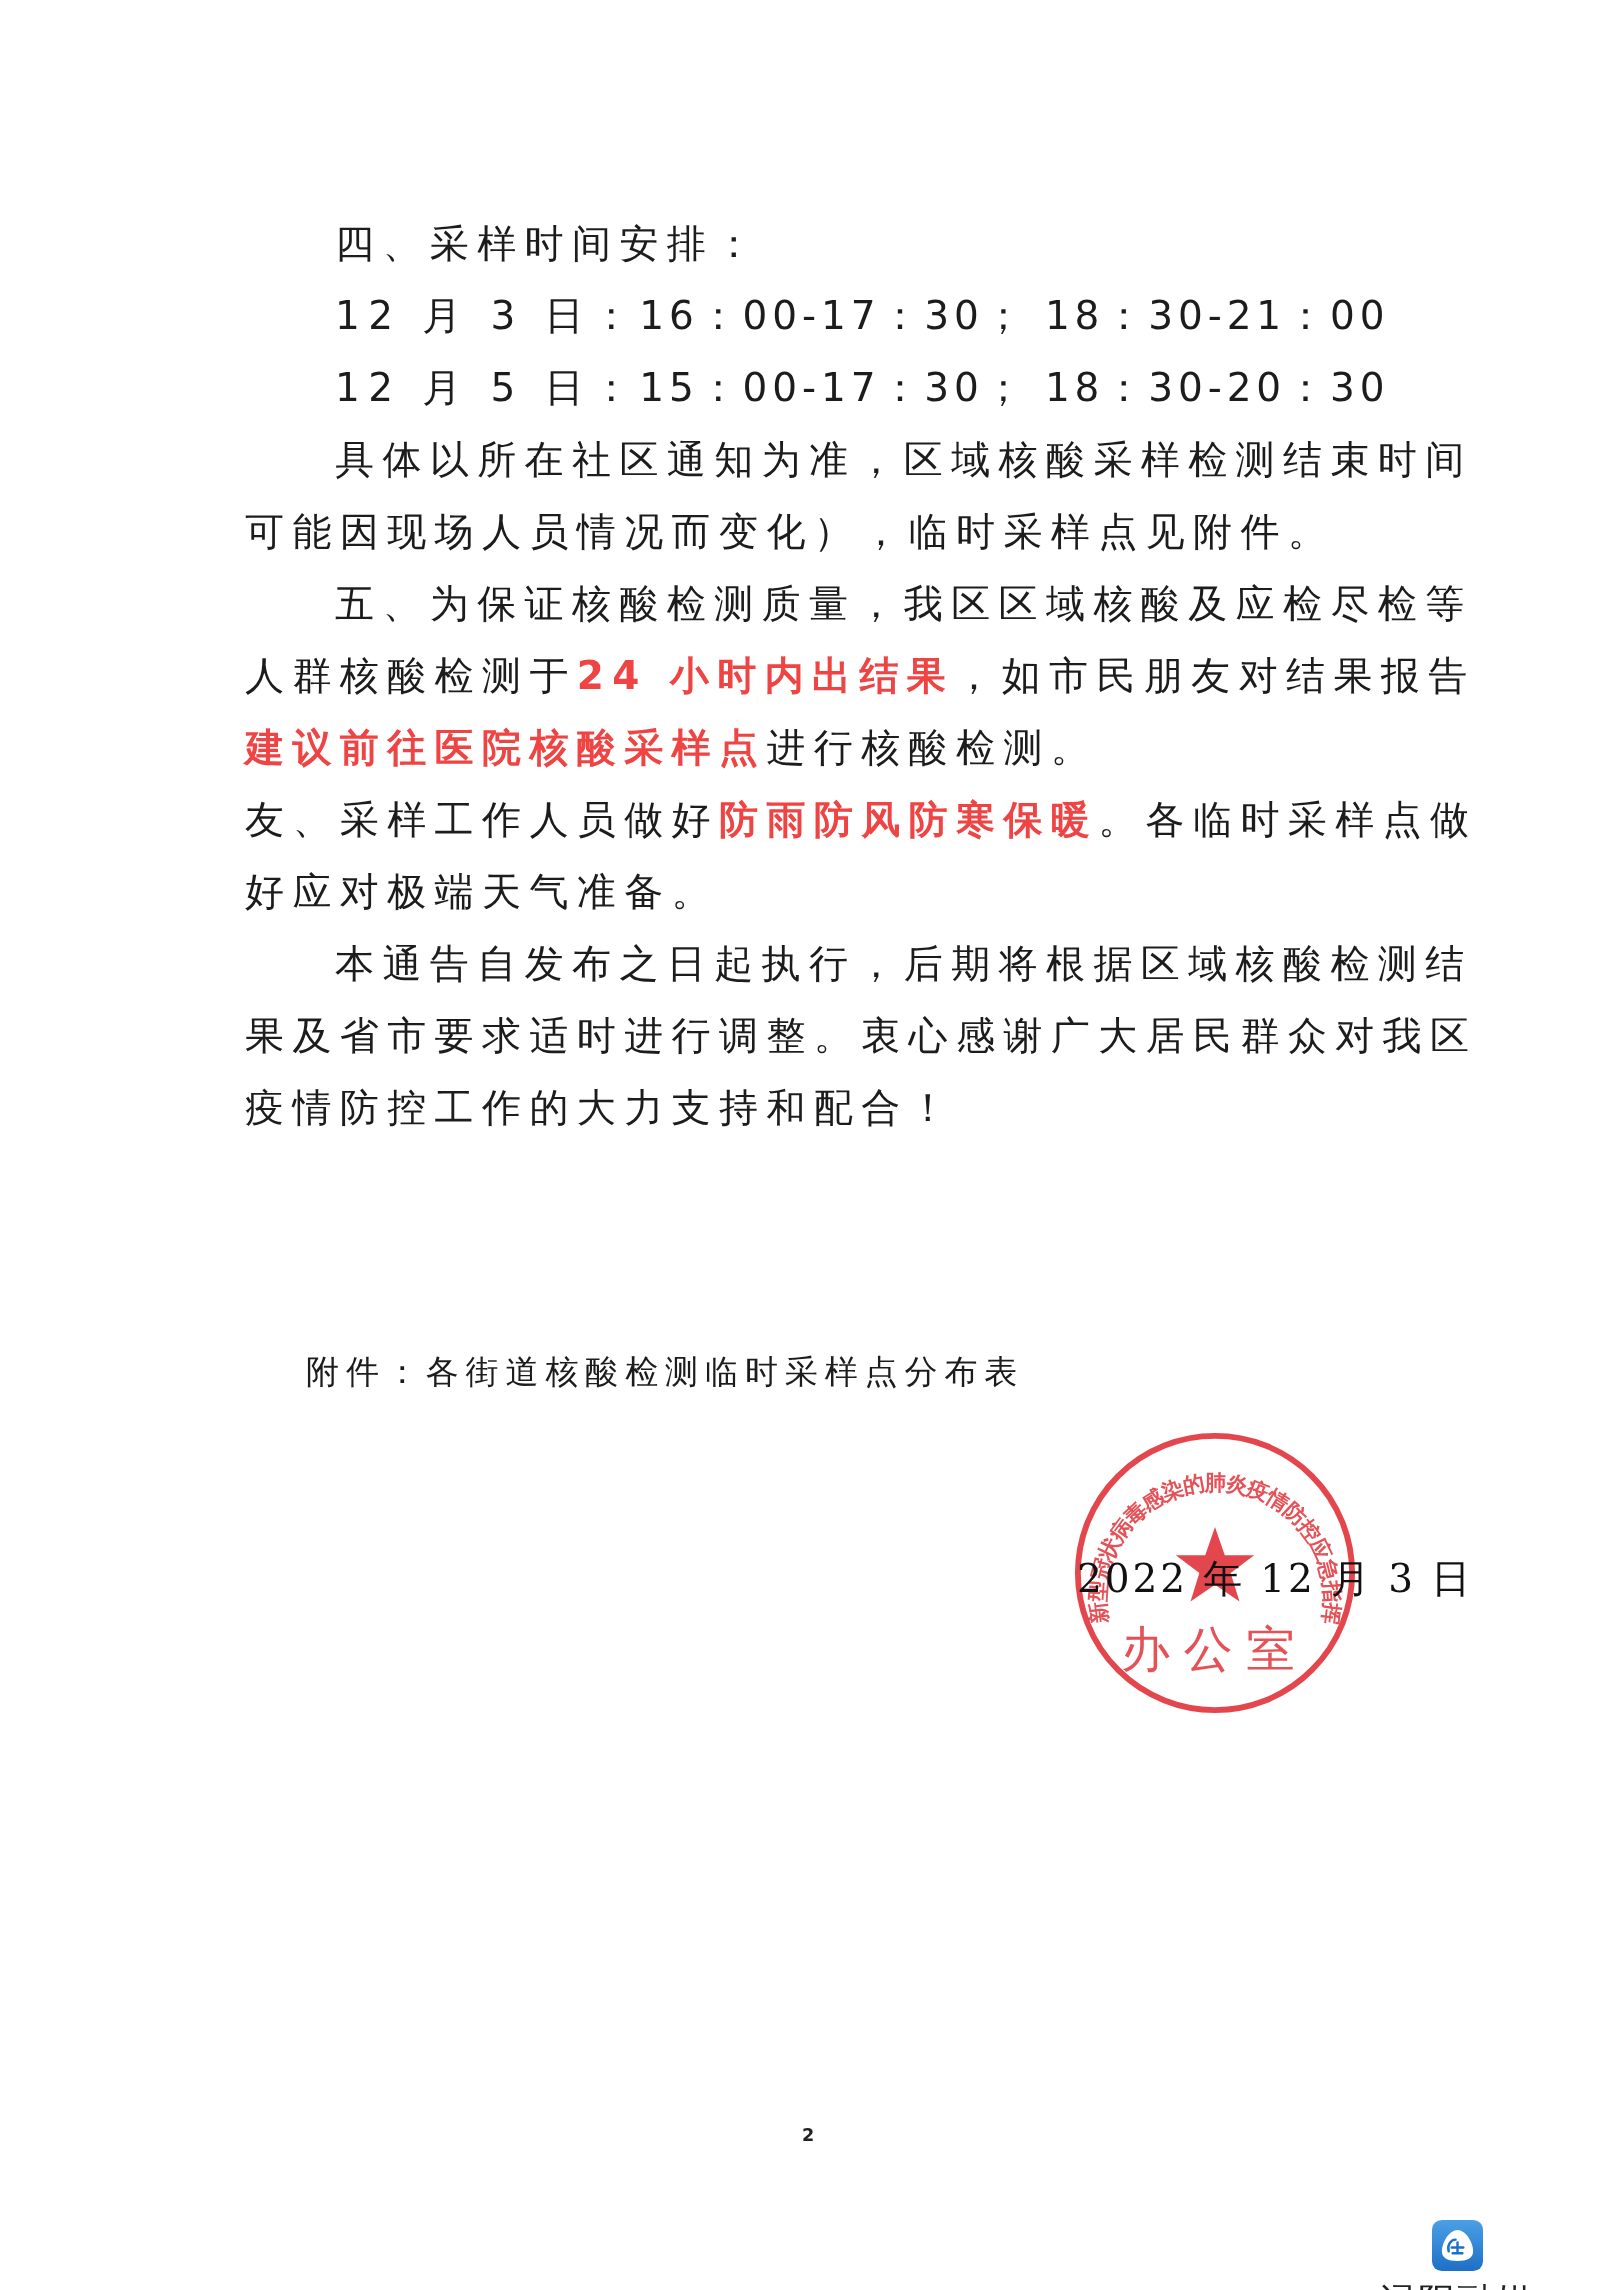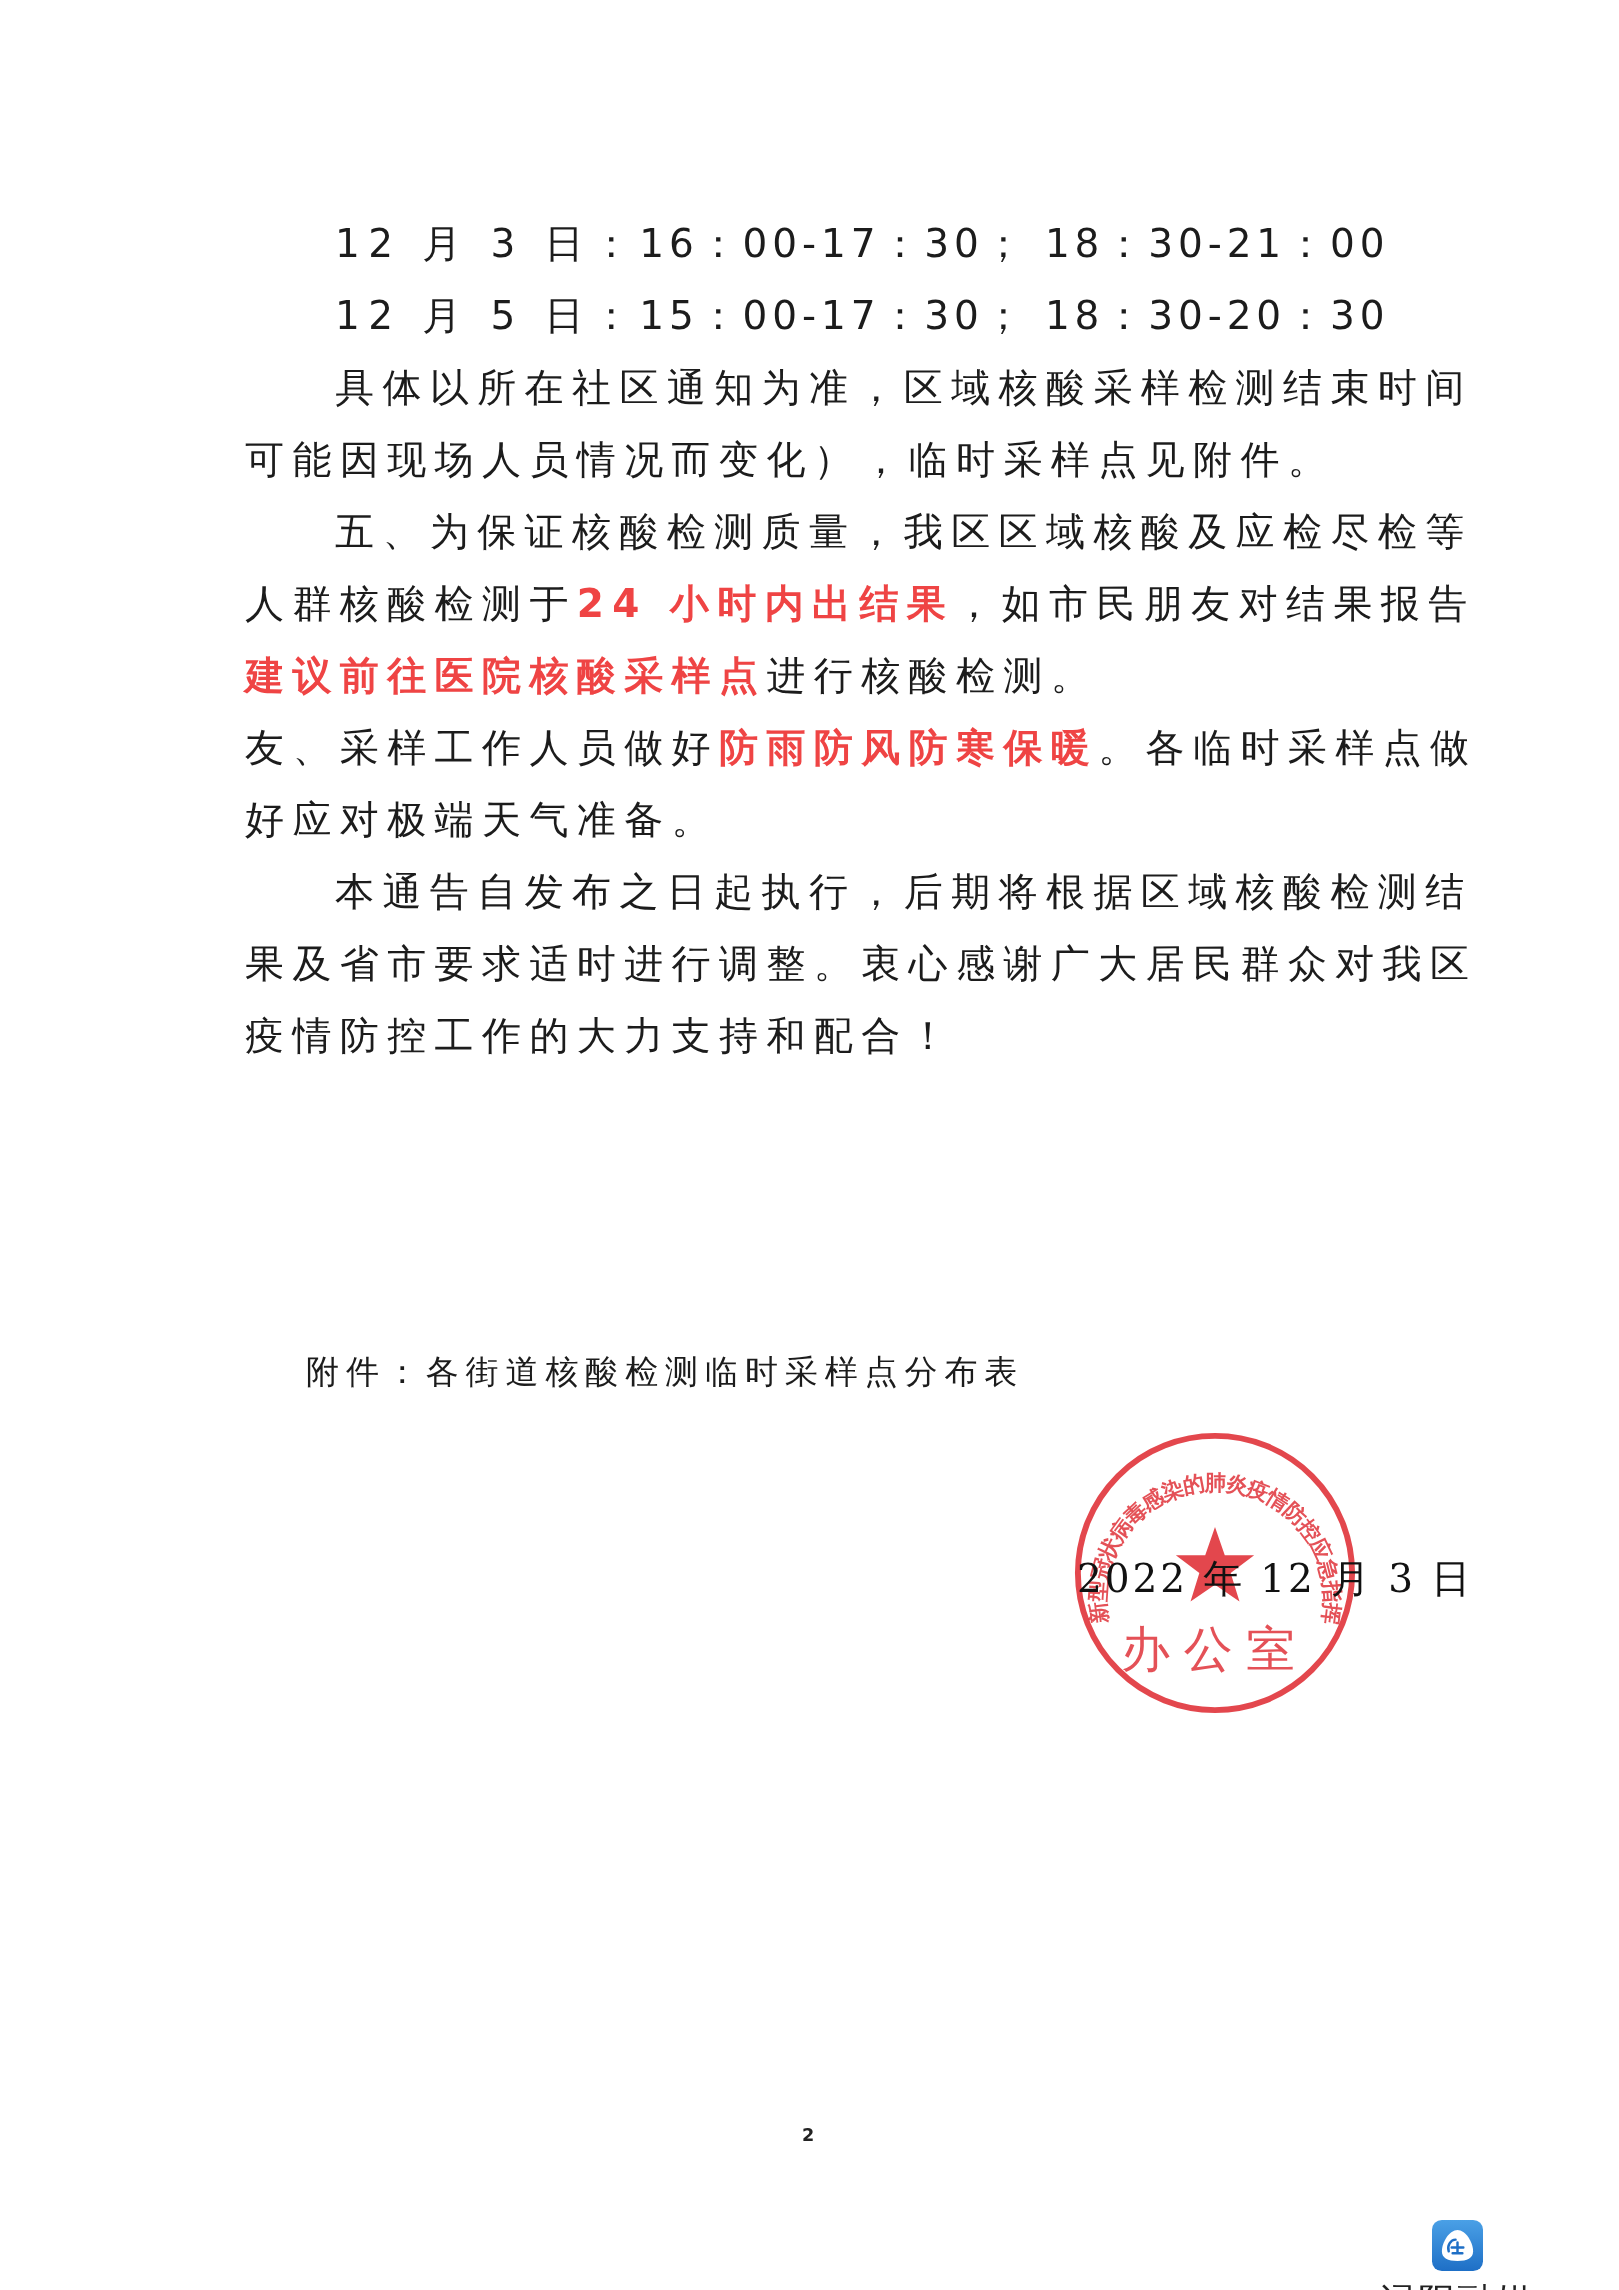--- a/index.html
+++ b/index.html
@@ -90,20 +90,21 @@
     letter-spacing: 2px;
   }
 </style>
 </head>
 <body>
 
 <div class="page">
 
   <div class="body-text">
 
+    <div class="line indent">四、采样时间安排：</div>
     <div class="line indent">
       <span>12 月 3 日：</span><span class="mono-nums">16：00-17：30； 18：30-21：00</span>
     </div>
     <div class="line indent">
       <span>12 月 5 日：</span><span class="mono-nums">15：00-17：30； 18：30-20：30</span>
     </div>
     <div class="line indent">具体以所在社区通知为准，区域核酸采样检测结束时间</div>
     <div class="line">可能因现场人员情况而变化），临时采样点见附件。</div>
 
     <div class="line indent">五、为保证核酸检测质量，我区区域核酸及应检尽检等</div>

